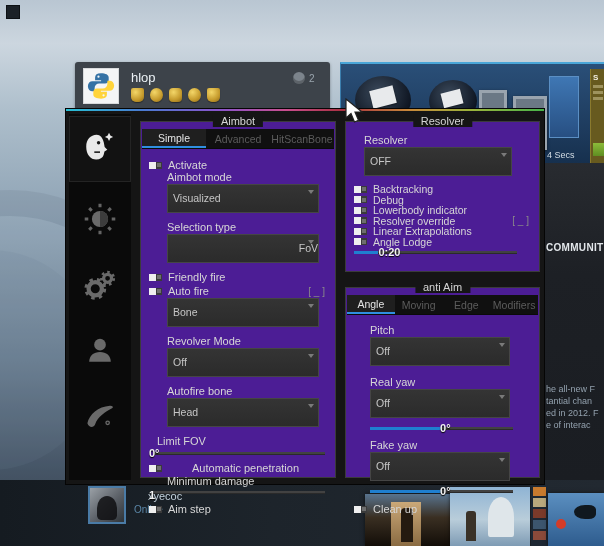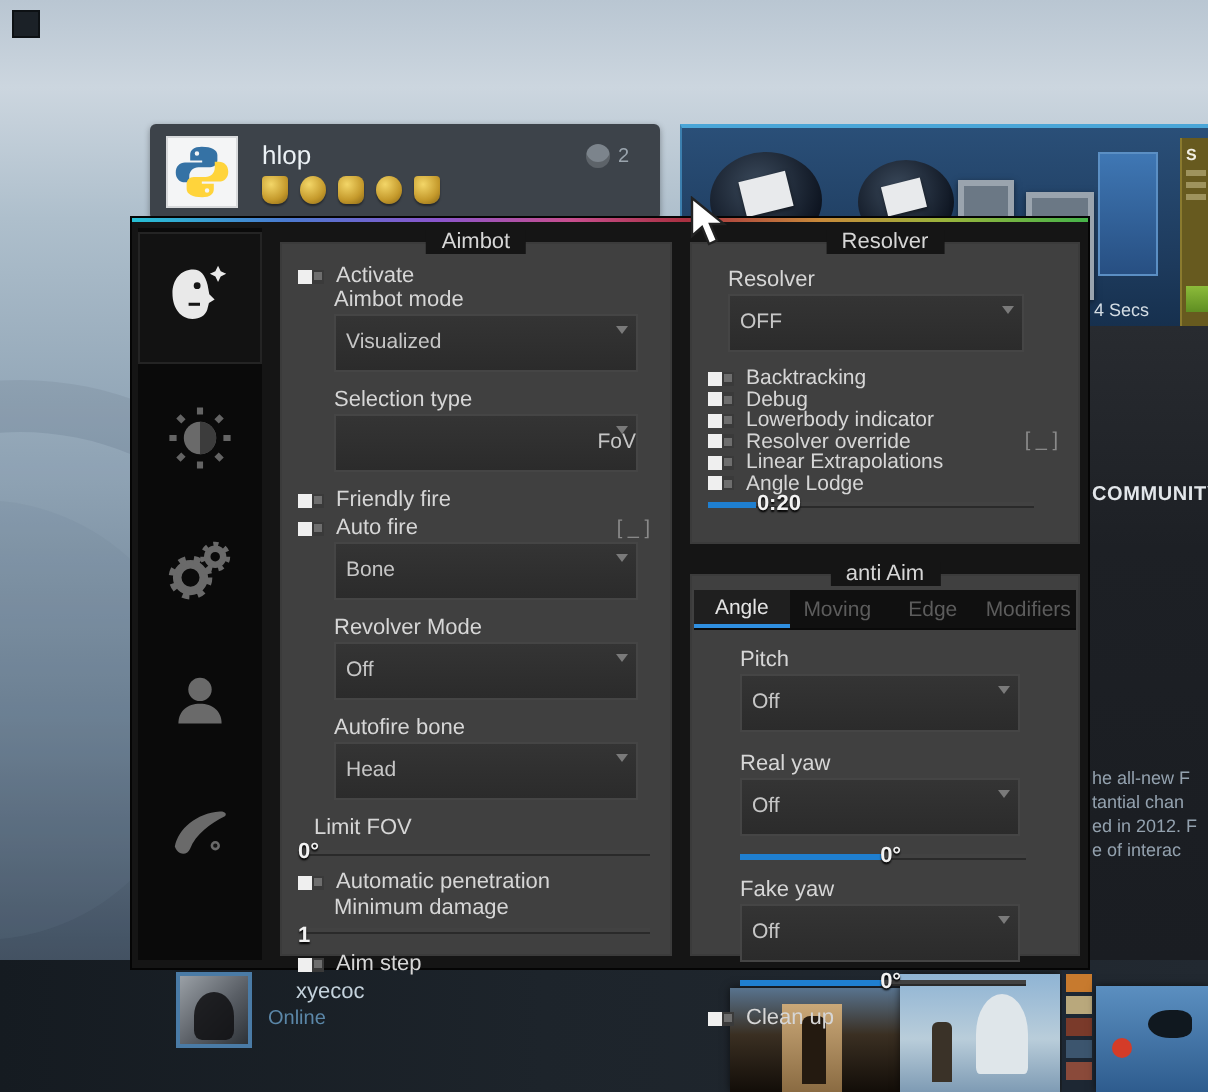--- a/index.html
+++ b/index.html
@@ -83,21 +83,21 @@
   .t3 .dot{position:absolute;left:8px;top:26px;width:10px;height:10px;border-radius:50%;background:#d43c28;}
 
   
   .menu{left:65px;top:108px;width:480px;height:377px;background:#151515;border:1px solid #050505;z-index:10;}
   .topline{left:0;top:0;width:478px;height:2px;
     background:linear-gradient(90deg,#27c0d4 0%,#4a7ad0 16%,#8a55cc 32%,#c84e8e 46%,#a83040 58%,#c88a3a 72%,#9ab43c 85%,#46b44a 100%);}
   .sidebar{left:3px;top:5px;width:62px;height:366px;background:#0a0a0a;}
   .side-item{position:absolute;left:0;width:62px;height:66px;display:flex;align-items:center;justify-content:center;}
   .side-item.active{background:#121212;border:1px solid #242424;}
 
-  .panel{position:absolute;background:#404040;border:1px solid #3b3b3b;}
+  .panel{position:absolute;background:#4c1d95;border:1px solid #3b3b3b;}
   .p-aimbot{left:74px;top:12px;width:196px;height:357px;}
   .p-resolver{left:279px;top:12px;width:195px;height:151px;}
   .p-antiaim{left:279px;top:178px;width:195px;height:191px;}
   .ptitle{position:absolute;top:-7px;left:50%;transform:translateX(-50%);
     background:#151515;padding:0 8px;color:#d6d6d6;font-size:11px;white-space:nowrap;}
 
   .tabbar{display:flex;height:20px;background:#101010;border-bottom:1px solid #0a0a0a;margin:7px 1px 0 1px;}
   .tab{flex:1;display:flex;align-items:center;justify-content:center;font-size:10.5px;color:#5c5c5c;
     overflow:hidden;white-space:nowrap;}
   .tab.active{background:#1f1f1f;color:#e4e4e4;border-bottom:2px solid #2f8fe0;}
@@ -249,20 +249,25 @@
         <svg viewBox="0 0 40 40" width="36" height="36">
           <path fill="#6a6a6a" d="M6 27C8 17 18 8.5 31 7.5c2.8-.2 4.2 1.4 2.8 2.6C26 14 17.5 20 14.5 28.2 13.2 31.7 8 32.5 6 27z"></path>
           <circle cx="28.5" cy="26.5" r="2.6" fill="#6a6a6a"></circle>
           <circle cx="28.5" cy="26.5" r="1.2" fill="#141414"></circle>
         </svg>
       </div>
     </div>
 
     <div class="panel p-aimbot">
       <div class="ptitle">Aimbot</div>
+      <div class="tabbar">
+        <div class="tab active">Simple</div>
+        <div class="tab">Advanced</div>
+        <div class="tab">HitScanBone</div>
+      </div>
 
       <div class="trow" style="margin-top:10px;">
         <span class="toggle">
             <span class="t-on"></span>
             <span class="t-off"></span>
           </span>
         <span class="tlabel">Activate</span>
       </div>
       <div class="flabel">Aimbot mode</div>
       <div class="dd" style="width:152px;">
@@ -305,21 +310,21 @@
         <span>Head</span>
           <i class="caret"></i>
       </div>
 
       <div class="flabel" style="margin-top:8px;margin-left:16px;">Limit FOV</div>
       <div class="slider" style="margin:5px 10px 0 12px;">
         <div class="sfill" style="width:0%;"></div>
         <span class="sval" style="left:-4px;">0°</span>
       </div>
 
-      <div class="trow" style="margin-top:7px;">
+      <div class="trow" style="margin-top:7px;gap:24px;">
         <span class="toggle">
             <span class="t-on"></span>
             <span class="t-off"></span>
           </span>
         <span class="tlabel">Automatic penetration</span>
       </div>
       <div class="flabel" style="margin-top:1px;">Minimum damage</div>
       <div class="slider" style="margin:4px 10px 0 12px;">
         <div class="sfill" style="width:0%;"></div>
         <span class="sval" style="left:-4px;top:-2px;">1</span>

